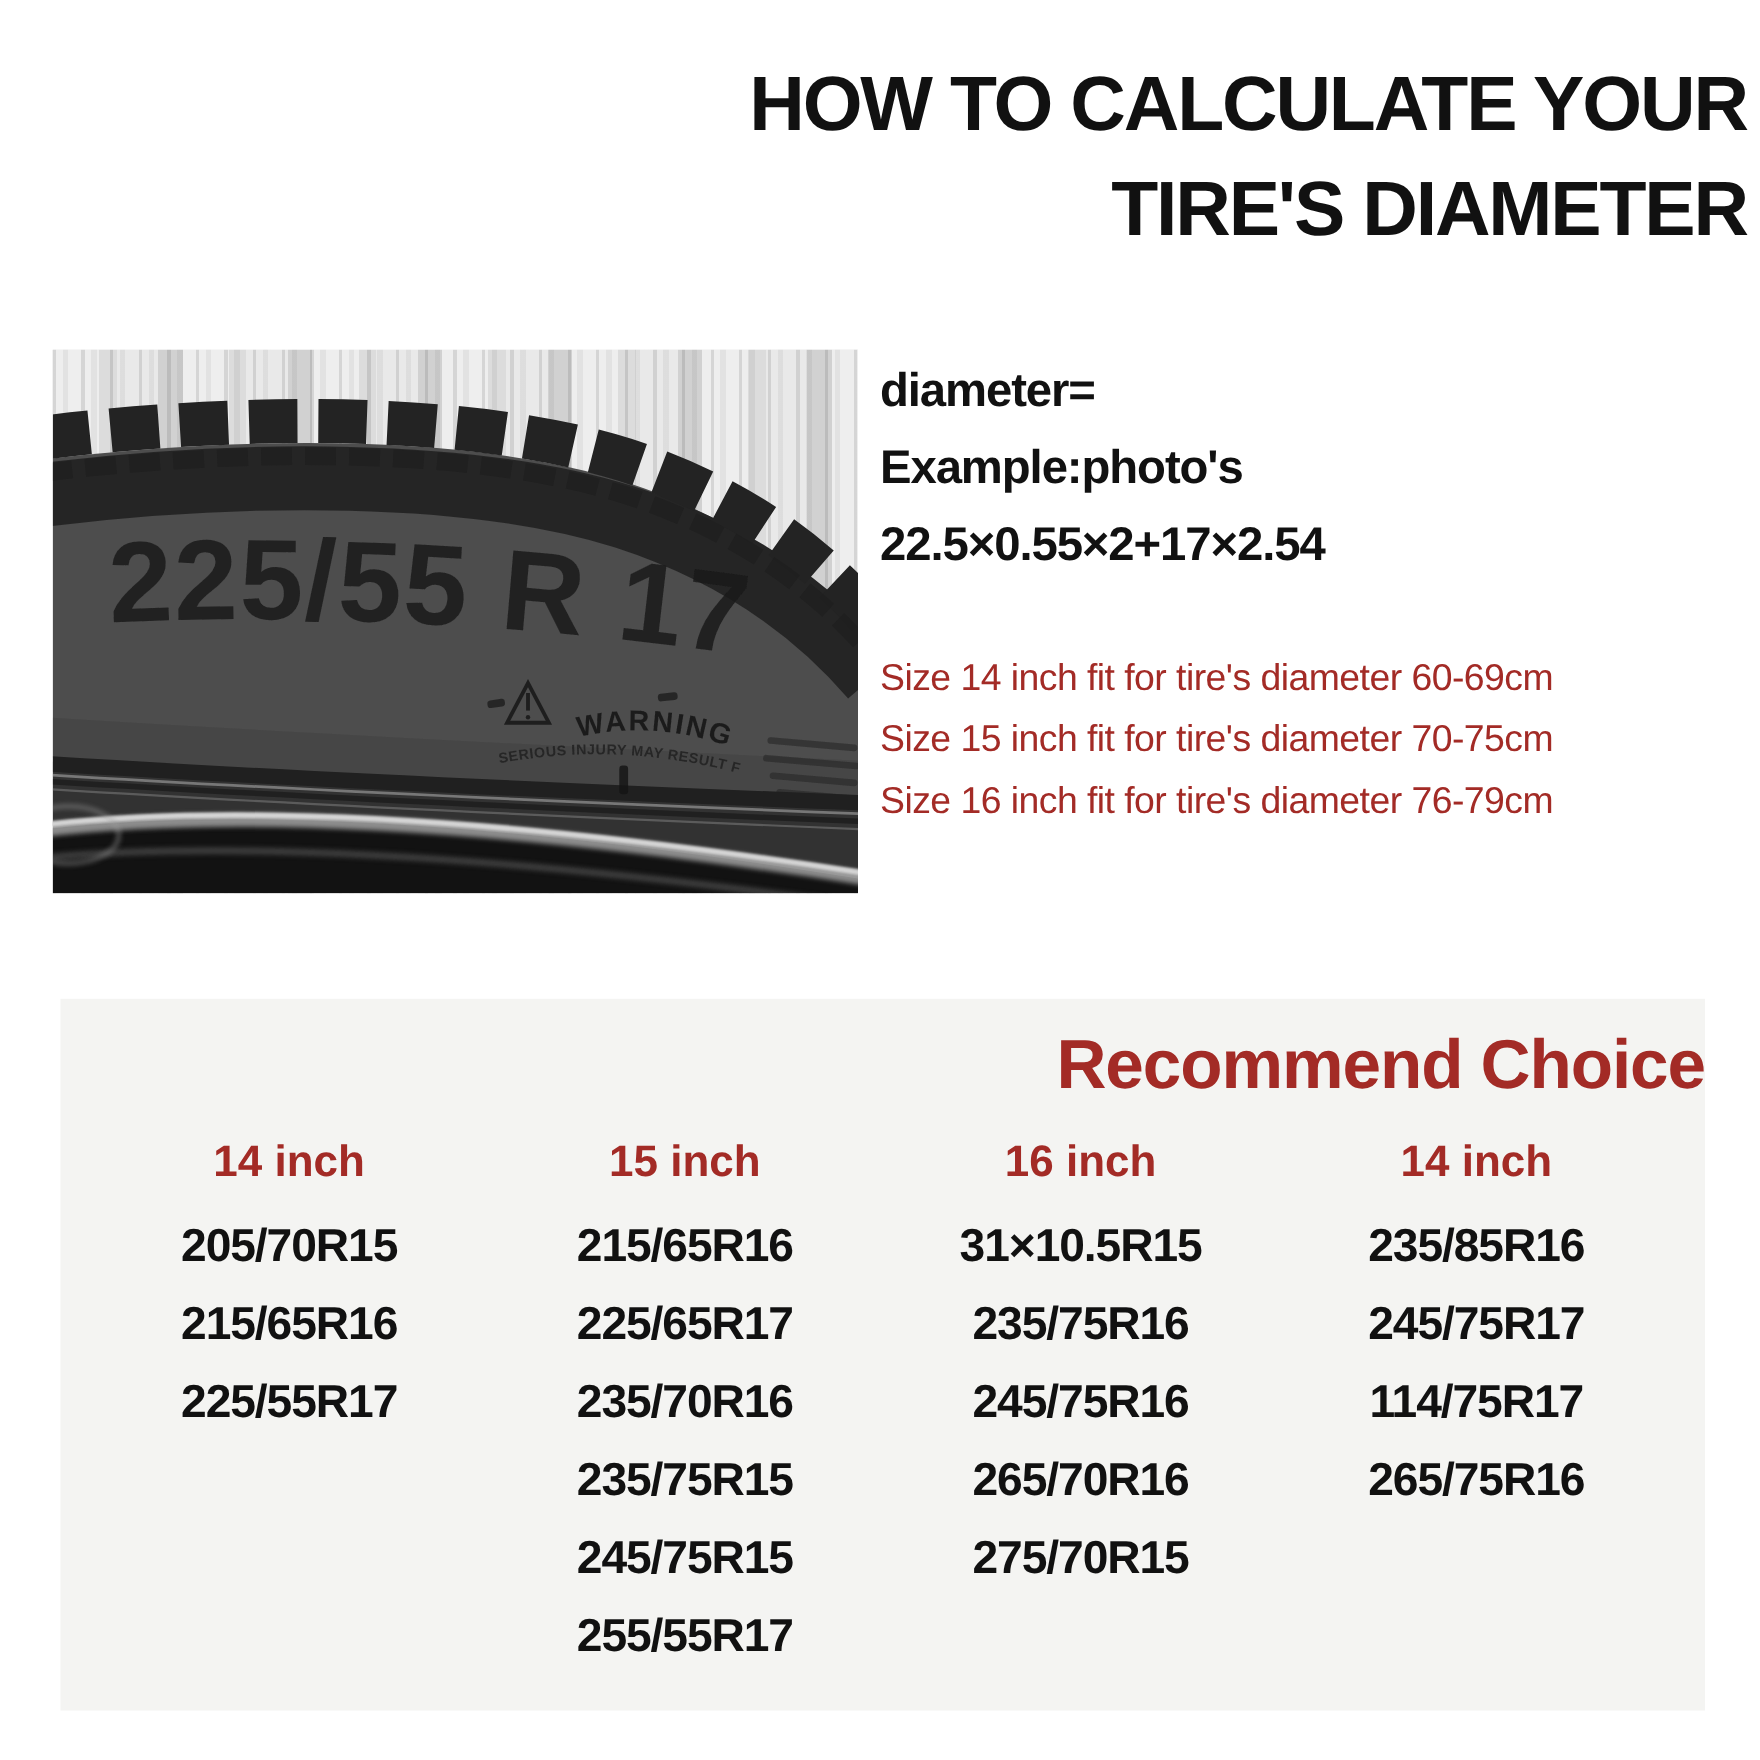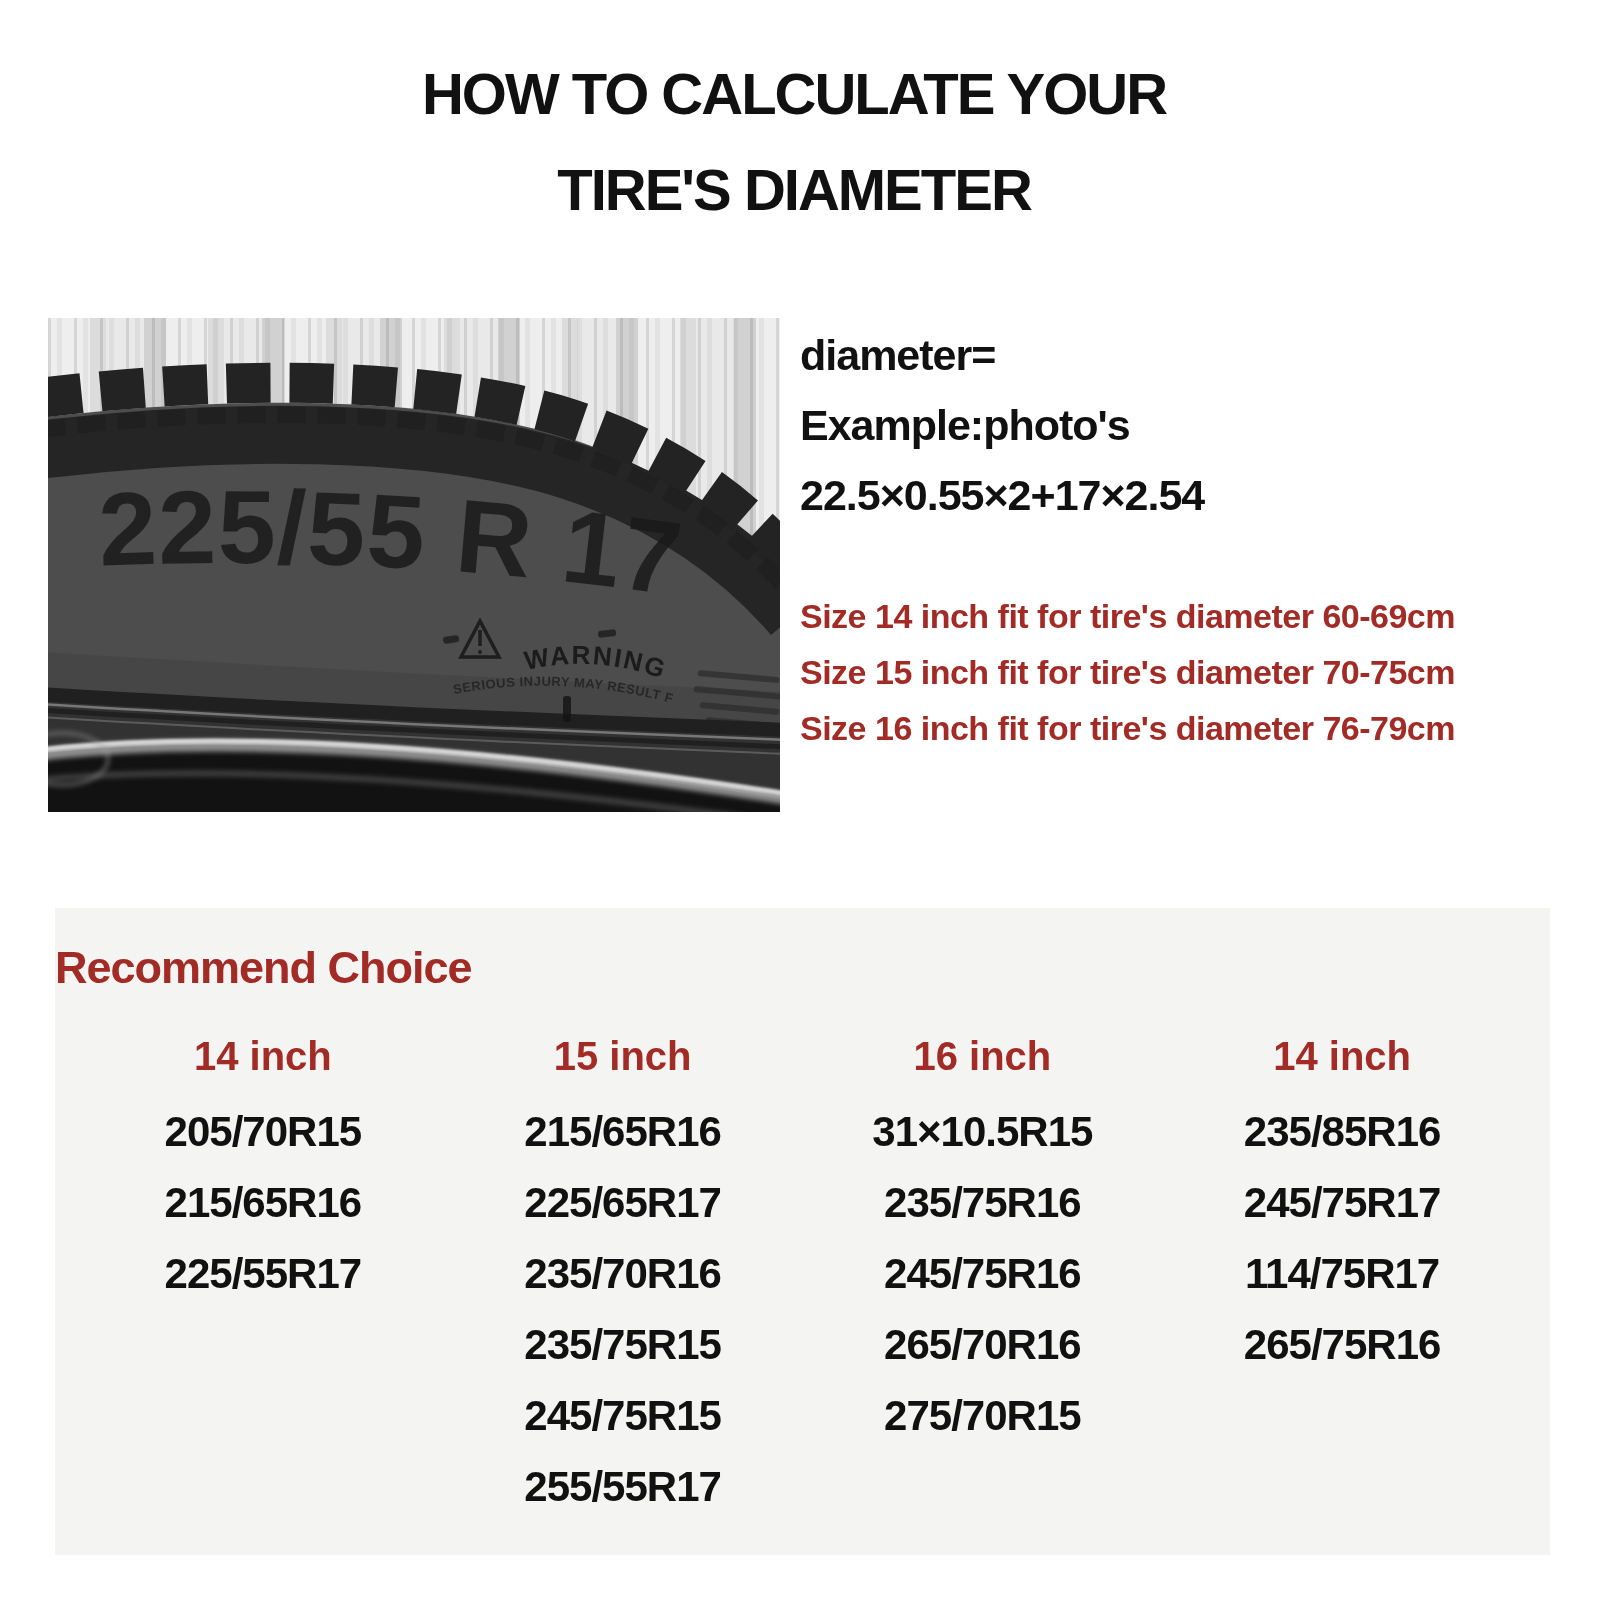--- a/index.html
+++ b/index.html
@@ -2,22 +2,22 @@
 <html style="--accent-red: #A32B26; --panel-bg: #F4F4F2; --text-black: #111111;"><head>
 <meta charset="utf-8">
 <style>
   html,body{margin:0;padding:0;background:#ffffff;}
   .page{
     position:relative;width:1600px;height:1600px;background:#ffffff;overflow:hidden;
     font-family:"Liberation Sans",sans-serif;color:var(--text-black,#111);
   }
   
   .title{
-    position:absolute;top:46px;left:0;right:12px;text-align:center;
-    font-weight:bold;font-size:58px;line-height:96px;letter-spacing:-2px;
+    position:absolute;top:46px;left:0;right:12px;text-align:right;
+    font-weight:bold;font-size:70px;line-height:96px;letter-spacing:-2px;
     color:var(--text-black,#0c0c0c);
   }
   
   .photo{
     position:absolute;left:48px;top:318px;width:732px;height:494px;overflow:hidden;
     filter:grayscale(1) contrast(1.03);
     background:
       repeating-linear-gradient(90deg, rgba(0,0,0,.10) 0 3px, rgba(0,0,0,0) 3px 9px,
         rgba(0,0,0,.05) 9px 14px, rgba(0,0,0,0) 14px 26px),
       repeating-linear-gradient(90deg, #ebebe9 0 42px, #d9d9d7 42px 58px, #e6e6e4 58px 96px, #cfcfcd 96px 118px),
@@ -26,30 +26,30 @@
   .photo svg{position:absolute;left:0;top:0;}
   .photo text{font-family:"Liberation Sans",sans-serif;font-weight:bold;}
   
   .example{
     position:absolute;left:800px;top:320px;width:760px;
     font-weight:bold;font-size:43px;line-height:70px;letter-spacing:-1px;
     color:var(--text-black,#141414);
   }
   .notes{
     position:absolute;left:800px;top:588px;width:780px;
-    font-weight:bold;font-size:34px;line-height:56px;letter-spacing:-0.5px;
+    font-weight:normal;font-size:34px;line-height:56px;letter-spacing:-0.5px;
     color:var(--accent-red,#A32B26);
   }
   
   .panel{
     position:absolute;left:55px;top:908px;width:1495px;height:647px;
     background:var(--panel-bg,#F4F4F2);
   }
   .panel-heading{
-    padding-top:22px;text-align:left;font-weight:bold;font-size:45px;line-height:76px;
+    padding-top:22px;text-align:right;font-weight:bold;font-size:63px;line-height:76px;
     letter-spacing:-1px;color:var(--accent-red,#A32B26);
   }
   .table{display:flex;margin-top:10px;padding:0 28px;justify-content:center;}
   .col{flex:1;text-align:center;}
   .col-header{
     height:80px;line-height:80px;font-weight:bold;font-size:40px;
     color:var(--accent-red,#A32B26);
   }
   .cell{
     height:71px;line-height:71px;font-weight:bold;font-size:42px;letter-spacing:-1px;

